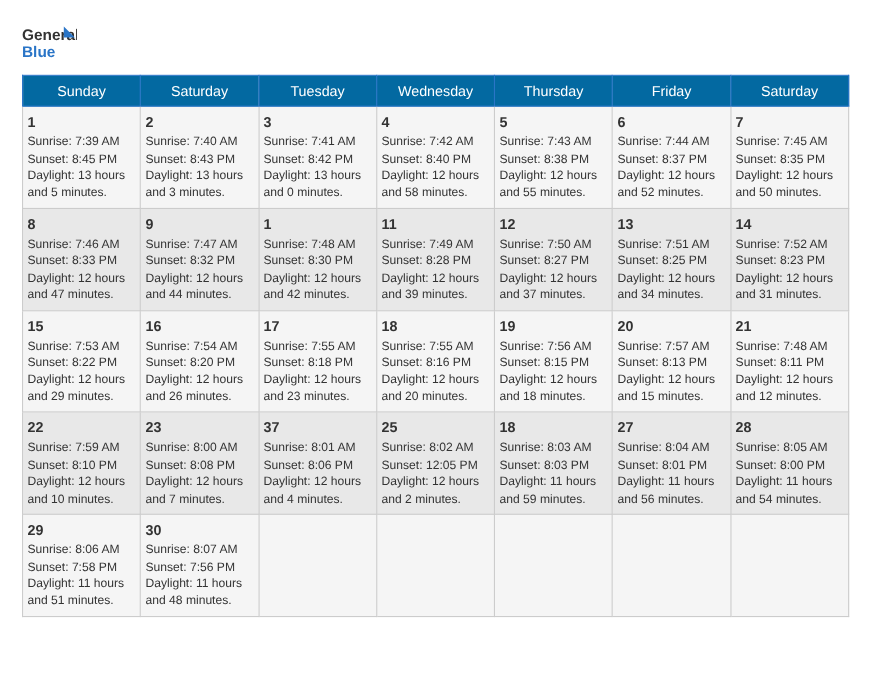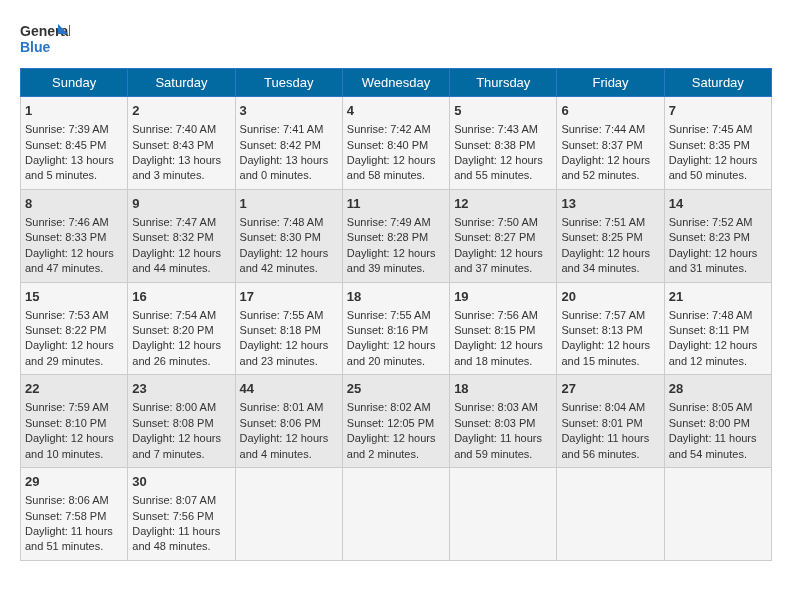--- a/index.html
+++ b/index.html
@@ -264,21 +264,21 @@
           <div>and 10 minutes.</div>
         </td>
         <td>
           <span class="day-number">23</span>
           <div>Sunrise: 8:00 AM</div>
           <div>Sunset: 8:08 PM</div>
           <div>Daylight: 12 hours</div>
           <div>and 7 minutes.</div>
         </td>
         <td>
-          <span class="day-number">44</span>
+          <span class="day-number">37</span>
           <div>Sunrise: 8:01 AM</div>
           <div>Sunset: 8:06 PM</div>
           <div>Daylight: 12 hours</div>
           <div>and 4 minutes.</div>
         </td>
         <td>
           <span class="day-number">25</span>
           <div>Sunrise: 8:02 AM</div>
           <div>Sunset: 12:05 PM</div>
           <div>Daylight: 12 hours</div>

